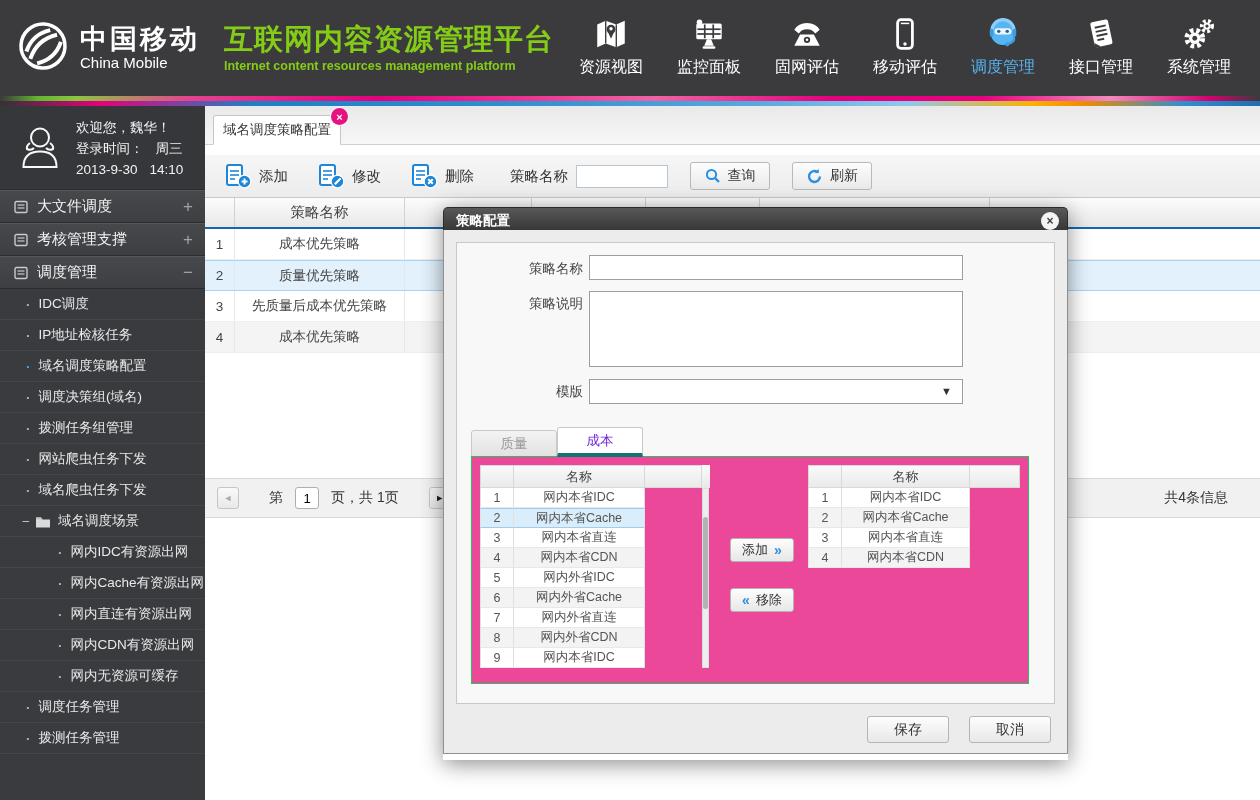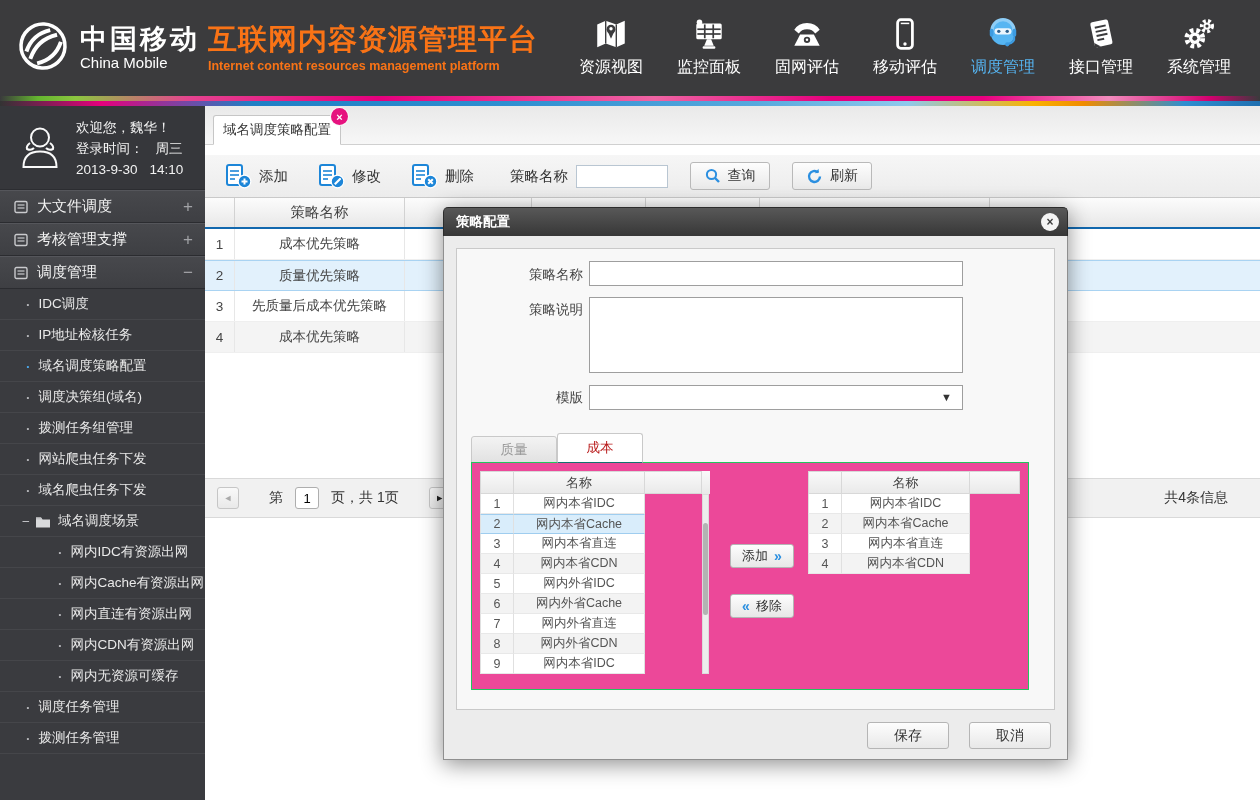--- a/index.html
+++ b/index.html
@@ -6,21 +6,21 @@
   html,body{width:1260px;height:800px}
   body{position:relative;font-family:"Liberation Sans","DejaVu Sans",sans-serif;background:#fff;overflow:hidden}
 
   
   .header{position:absolute;left:0;top:0;width:1260px;height:96px;background:#3b3b3d;display:flex;align-items:center}
   .logo-area{display:flex;align-items:center;padding-left:16px}
   .logo-swirl{margin-right:10px}
   .logo-text{color:#fff;line-height:1.05}
   .logo-zh{font-size:27px;font-weight:bold;letter-spacing:3px}
   .logo-en{font-size:15px;margin-top:2px}
-  .platform{color:#f97316;margin-left:8px;line-height:1.15}
+  .platform{color:#84cc16;margin-left:24px;line-height:1.15}
   .platform-zh{font-size:29px;font-weight:bold;letter-spacing:1px}
   .platform-en{font-size:12.5px;font-weight:bold;margin-top:3px}
   .nav{position:absolute;right:12px;top:10px;display:flex}
   .nav-item{width:98px;display:flex;flex-direction:column;align-items:center;color:#fff;cursor:pointer}
   .nav-icon{height:42px;display:flex;align-items:flex-end;justify-content:center}
   .nav-label{font-size:16px;margin-top:5px;white-space:nowrap}
   .nav-item.active{color:#56b5f2}
 
   
   .ribbon{position:absolute;left:0;top:96px;width:1260px;height:10px}
@@ -72,33 +72,33 @@
   .pg-prev{margin-left:12px;color:#aaa}
   .pg-next{margin-left:30px;color:#222}
   .pg-word{margin-left:30px}
   .pg-input{width:24px;height:22px;margin-left:12px;border:1px solid #aeaeae;border-radius:3px;background:#fff;text-align:center;font-size:13px}
   .pg-comma{margin-left:12px}
   .pg-total{margin-left:0}
   .pg-info{margin-left:auto;margin-right:32px}
 
   
   .modal{position:absolute;left:443px;top:207px;width:625px;height:553px;z-index:20;box-shadow:0 4px 22px rgba(0,0,0,.45);border-radius:5px 5px 0 0}
-  .modal-header{height:29px;background:linear-gradient(#585858,#373737);border-radius:5px 5px 0 0;display:flex;align-items:center;padding:0 8px 0 12px;border:1px solid #2c2c2c;border-bottom:none}
+  .modal-header{height:23px;background:linear-gradient(#585858,#373737);border-radius:5px 5px 0 0;display:flex;align-items:flex-end;padding:0 8px 0 12px;border:1px solid #2c2c2c;border-bottom:none}
   .modal-title{color:#fff;font-size:13.5px;font-weight:bold}
   .modal-close{margin-left:auto;width:18px;height:18px;border-radius:50%;background:#f4f4f4;color:#3d3d3d;font-weight:bold;font-size:12px;display:flex;align-items:center;justify-content:center;cursor:pointer}
   .modal-body{position:relative;height:524px;background:#ececec;border:1px solid #8f8f8f;border-top:none}
   .inner-panel{position:absolute;left:12px;top:12px;width:599px;height:462px;background:#f8f8f8;border:1px solid #c9c9c9}
   .fl{position:absolute;width:126px;text-align:right;font-size:13.5px;color:#444}
   .fi{position:absolute;left:132px;width:374px;border:1px solid #9e9e9e;background:#fff;font-size:13px;padding:0 5px}
   .fi.area{padding:4px 5px;resize:none;font-family:inherit}
   .sel-wrap{position:absolute;left:132px;width:374px;height:25px;border:1px solid #9e9e9e;background:#fff;cursor:pointer}
   .sel-caret{position:absolute;right:10px;top:5px;font-size:11px;color:#333}
   .mtab{position:absolute;display:flex;align-items:center;justify-content:center;font-size:13.5px;border:1px solid #c9c9c9;border-radius:3px 3px 0 0;cursor:pointer}
   .mtab.inactive{left:14px;top:187px;width:86px;height:27px;background:linear-gradient(#f3f3f3,#e2e2e2);color:#999}
-  .mtab.active{left:100px;top:184px;width:86px;height:30px;background:#fff;border-bottom:1px solid #0f766e;color:#b91c1c;z-index:2}
+  .mtab.active{left:100px;top:184px;width:86px;height:30px;background:#fff;border-bottom:4px solid #0f766e;color:#6d28d9;z-index:2}
   .transfer{position:absolute;left:14px;top:213px;width:558px;height:228px;background:#ec4899;border:1px solid #22c55e}
   .twidget{position:absolute;top:8px}
   .tw-left{left:8px;width:230px}
   .tw-right{left:336px;width:212px}
   .thead{display:flex;height:23px;background:linear-gradient(#fafafa,#e9e9e9)}
   .th-cell{border:1px solid #d8d8d8;border-left:none;display:flex;align-items:center;justify-content:center;font-size:13px;color:#444}
   .th-cell:first-child{border-left:1px solid #d8d8d8}
   .trow{display:flex;height:20px;font-size:12.5px;color:#555;cursor:pointer}
   .tr-cell{border-right:1px solid #e0e0e0;border-bottom:1px solid #e8e8e8;display:flex;align-items:center;justify-content:center;background:#fff}
   .tr-cell:first-child{border-left:1px solid #e0e0e0}

